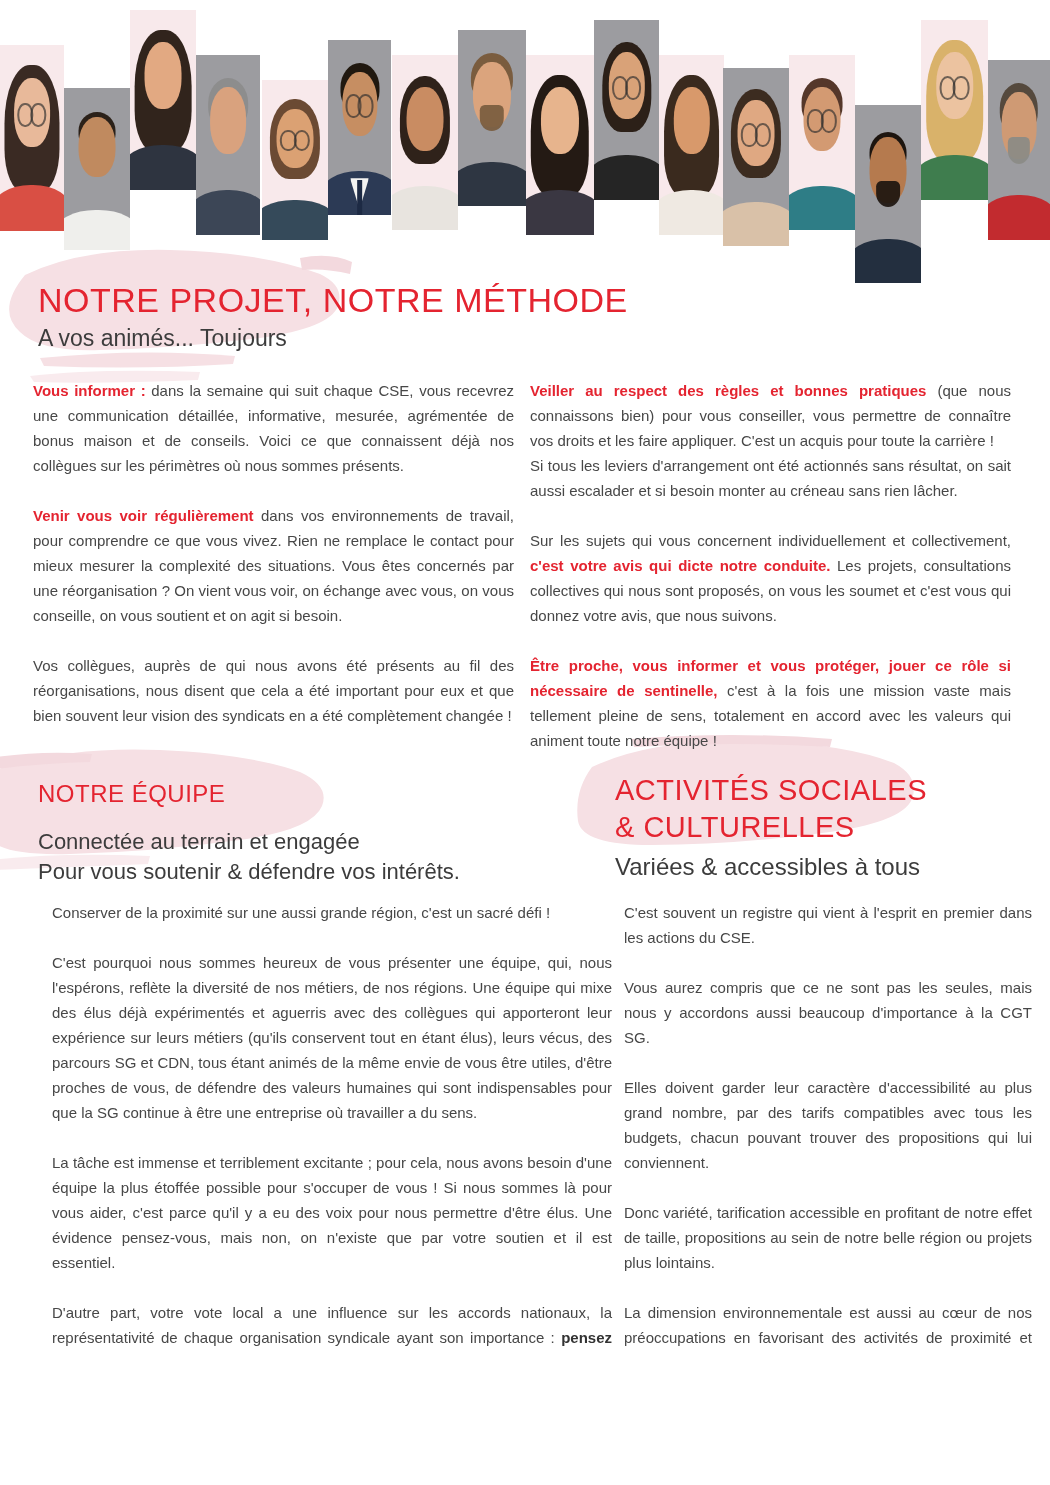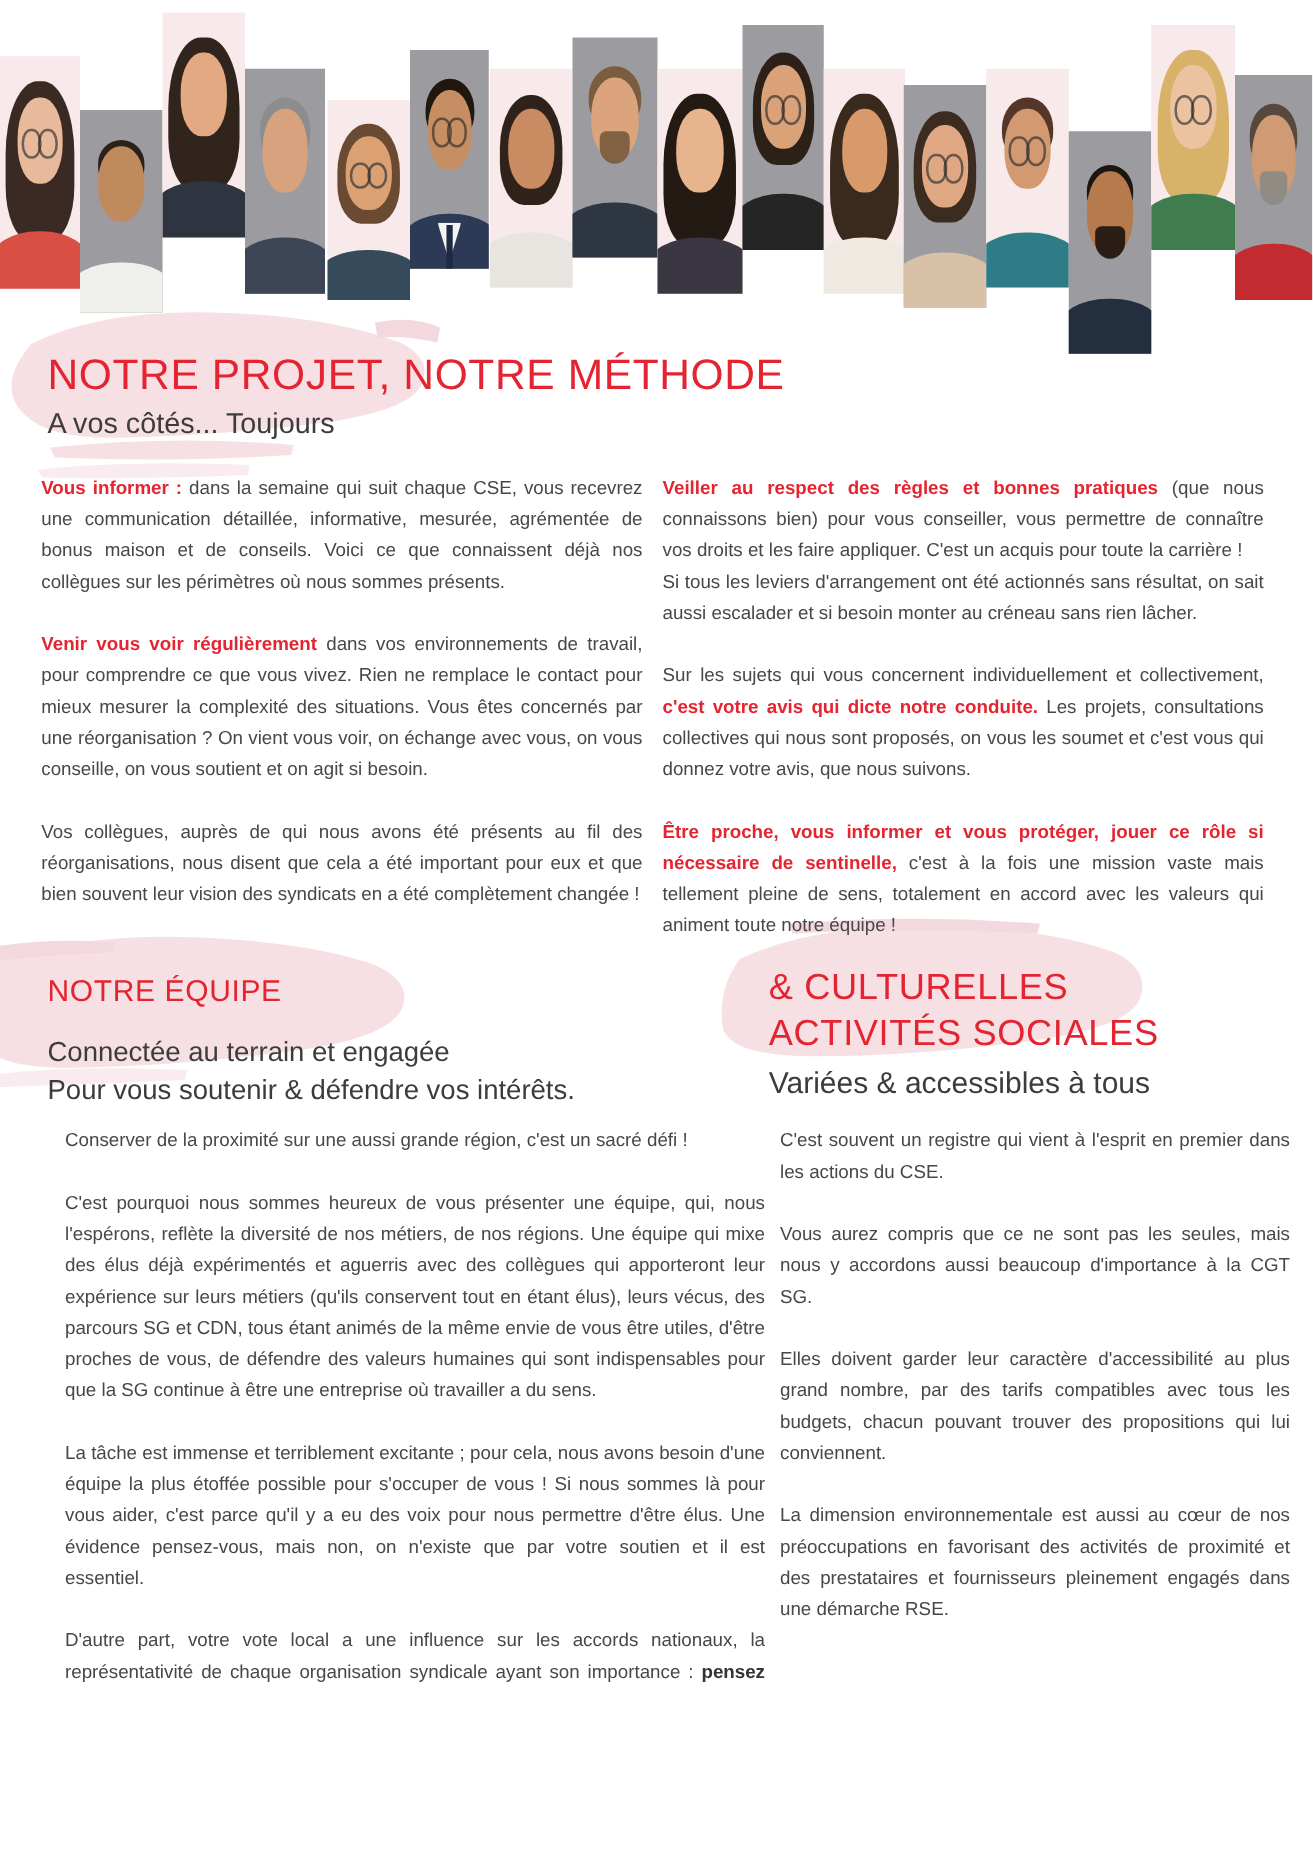--- a/index.html
+++ b/index.html
@@ -173,21 +173,21 @@
     <path d="M-10 16 Q40 8 92 12 L90 20 Q30 22 -10 28 Z" fill="#f3d9de"></path>
     <path d="M-10 118 Q60 110 150 114 L148 122 Q50 126 -10 128 Z" fill="#f9ebee"></path>
   </svg>
   <svg class="brush" style="left:572px;top:733px" width="345" height="135" viewBox="0 0 345 135">
     <path d="M20 34 Q80 6 180 8 Q270 10 322 30 Q348 44 340 66 Q330 90 250 100 Q160 112 80 112 Q10 112 6 88 Q2 58 20 34 Z" fill="#f6e0e4"></path>
     <path d="M60 6 Q160 -2 260 6 L258 14 Q160 8 62 14 Z" fill="#f3d9de"></path>
   </svg>
 
   <header class="title-block">
     <div class="h1">NOTRE PROJET, NOTRE MÉTHODE</div>
-    <div class="sub">A vos côtés... Toujours</div>
+    <div class="sub">A vos animés... Toujours</div>
   </header>
 
   <div class="cols s1">
     <div class="col">
       <p class="para"><span class="lead">Vous informer : </span><span>dans la semaine qui suit chaque CSE, vous recevrez une communication détaillée, informative, mesurée, agrémentée de bonus maison et de conseils. Voici ce que connaissent déjà nos collègues sur les périmètres où nous sommes présents.</span></p>
       <p class="para"><span class="lead">Venir vous voir régulièrement </span><span>dans vos environnements de travail, pour comprendre ce que vous vivez. Rien ne remplace le contact pour mieux mesurer la complexité des situations. Vous êtes concernés par une réorganisation ? On vient vous voir, on échange avec vous, on vous conseille, on vous soutient et on agit si besoin.</span></p>
       <p class="para"><span>Vos collègues, auprès de qui nous avons été présents au fil des réorganisations, nous disent que cela a été important pour eux et que bien souvent leur vision des syndicats en a été complètement changée !</span></p>
     </div>
     <div class="col">
       <p class="para"><span class="lead">Veiller au respect des règles et bonnes pratiques </span><span>(que nous connaissons bien) pour vous conseiller, vous permettre de connaître vos droits et les faire appliquer. C'est un acquis pour toute la carrière !</span><br><span>Si tous les leviers d'arrangement ont été actionnés sans résultat, on sait aussi escalader et si besoin monter au créneau sans rien lâcher.</span></p>
@@ -195,36 +195,37 @@
       <p class="para"><span class="lead">Être proche, vous informer et vous protéger, jouer ce rôle si nécessaire de sentinelle, </span><span>c'est à la fois une mission vaste mais tellement pleine de sens, totalement en accord avec les valeurs qui animent toute notre équipe !</span></p>
     </div>
   </div>
 
   <div class="eq-head">
     <div class="h2">NOTRE ÉQUIPE</div>
     <div class="sub">Connectée au terrain et engagée</div>
     <div class="sub" style="margin-top:2px">Pour vous soutenir &amp; défendre vos intérêts.</div>
   </div>
   <div class="asc-head">
+    <div class="h2">ACTIVITÉS SOCIALES</div>
     <div class="h2">&amp; CULTURELLES</div>
-    <div class="h2">ACTIVITÉS SOCIALES</div>
     <div class="sub">Variées &amp; accessibles à tous</div>
   </div>
 
   <div class="cols s2">
     <div class="col-l">
       <p class="para"><span>Conserver de la proximité sur une aussi grande région, c'est un sacré défi !</span></p>
       <p class="para"><span>C'est pourquoi nous sommes heureux de vous présenter une équipe, qui, nous l'espérons, reflète la diversité de nos métiers, de nos régions. Une équipe qui mixe des élus déjà expérimentés et aguerris avec des collègues qui apporteront leur expérience sur leurs métiers (qu'ils conservent tout en étant élus), leurs vécus, des parcours SG et CDN, tous étant animés de la même envie de vous être utiles, d'être proches de vous, de défendre des valeurs humaines qui sont indispensables pour que la SG continue à être une entreprise où travailler a du sens.</span></p>
       <p class="para"><span>La tâche est immense et terriblement excitante ; pour cela, nous avons besoin d'une équipe la plus étoffée possible pour s'occuper de vous ! Si nous sommes là pour vous aider, c'est parce qu'il y a eu des voix pour nous permettre d'être élus. Une évidence pensez-vous, mais non, on n'existe que par votre soutien et il est essentiel.</span></p>
       <p class="para"><span>D'autre part, votre vote local a une influence sur les accords nationaux, la représentativité de chaque organisation syndicale ayant son importance : </span><span class="bolddark">pensez notamment aux NAO, médailles du travail, indemnités de fin de carrière qui auraient eu sans doute un tout autre résultat avec une autre répartition des forces en présence.</span></p>
     </div>
     <div class="col-r">
       <p class="para"><span>C'est souvent un registre qui vient à l'esprit en premier dans les actions du CSE.</span></p>
       <p class="para"><span>Vous aurez compris que ce ne sont pas les seules, mais nous y accordons aussi beaucoup d'importance à la CGT SG.</span></p>
       <p class="para"><span>Elles doivent garder leur caractère d'accessibilité au plus grand nombre, par des tarifs compatibles avec tous les budgets, chacun pouvant trouver des propositions qui lui conviennent.</span></p>
+      <p class="para"><span>Donc variété, tarification accessible en profitant de notre effet de taille, propositions au sein de notre belle région ou projets plus lointains.</span></p>
       <p class="para"><span>La dimension environnementale est aussi au cœur de nos préoccupations en favorisant des activités de proximité et des prestataires et fournisseurs pleinement engagés dans une démarche RSE.</span></p>
     </div>
   </div>
 
   <div class="footer">
     <div class="l2">C'EST VOUS.</div>
   </div>
 
 </div>
 

